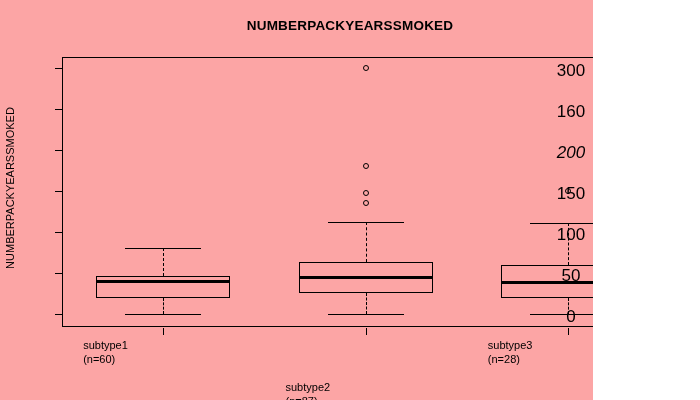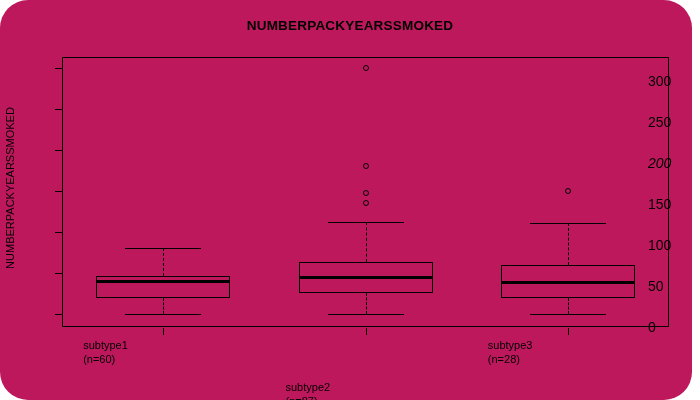--- a/index.html
+++ b/index.html
@@ -2,26 +2,25 @@
 <html><head>
 <meta charset="utf-8">
 <style>
   html, body {
     margin: 0;
     padding: 0;
     background: #ffffff;
   }
   #root {
     position: relative;
-    width: 692px;
+    width: 593px;
     height: 400px;
-    background: #be185d;
+    background: #fca5a5;
     font-family: "Liberation Sans", sans-serif;
     overflow: hidden;
-    border-radius: 28px;
   }
   .plot-title {
     position: absolute;
     left: 0;
     top: 18px;
     width: 700px;
     text-align: center;
     font-size: 13.5px;
     font-weight: bold;
     color: #000000;
@@ -50,25 +49,24 @@
     position: absolute;
     width: 7px;
     height: 1px;
     background: #000000;
     left: 55px;
   }
   .ytick-label {
     position: absolute;
     right: 0;
     width: 44px;
-    text-align: left;
-    font-size: 14px;
+    text-align: center;
+    font-size: 17px;
     color: #000000;
     line-height: 1;
-    margin-top: 12px;
   }
   .xtick-line {
     position: absolute;
     width: 1px;
     height: 7px;
     background: #000000;
     top: 328px;
   }
   .xlabel {
     position: absolute;
@@ -134,21 +132,21 @@
       <div class="ytick-label" style="top: 308px;">0</div>
       <div class="ytick-line" style="top: 273px;"></div>
       <div class="ytick-label" style="top: 267px;">50</div>
       <div class="ytick-line" style="top: 232px;"></div>
       <div class="ytick-label" style="top: 226px;">100</div>
       <div class="ytick-line" style="top: 191px;"></div>
       <div class="ytick-label" style="top: 185px;">150</div>
       <div class="ytick-line" style="top: 150px;"></div>
       <div class="ytick-label" style="top: 144px; font-style: italic;">200</div>
       <div class="ytick-line" style="top: 109px;"></div>
-      <div class="ytick-label" style="top: 103px;">250</div>
+      <div class="ytick-label" style="top: 103px;">160</div>
       <div class="ytick-line" style="top: 68px;"></div>
       <div class="ytick-label" style="top: 62px;">300</div>
     </div>
 
   <div class="panel"></div>
 
   <div id="plot-layer">
       <div style="position: absolute; left: 0px; top: 0px; width: 700px; height: 400px;">
         <div class="bx-whisker-v" style="left: 163.167px; top: 248.4px; height: 27.88px;"></div>
         <div class="bx-whisker-v" style="left: 163.167px; top: 298.42px; height: 15.58px;"></div>

